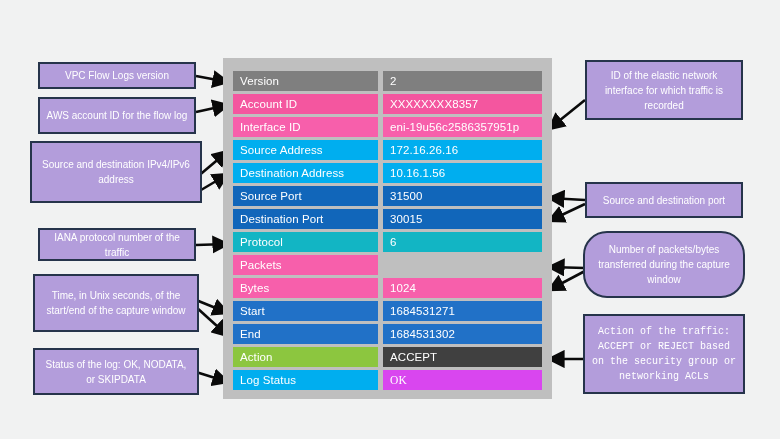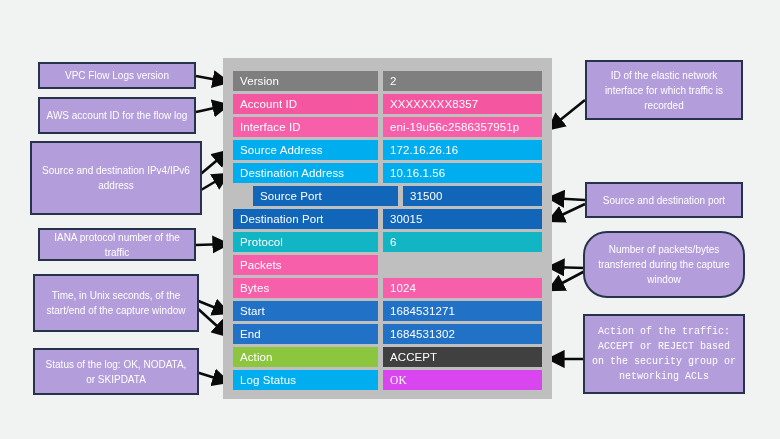--- a/index.html
+++ b/index.html
@@ -111,21 +111,21 @@
     </div>
     <div class="row">
       <div class="cell-key" style="background: rgb(0, 174, 239);">Source Address</div>
       <div class="cell-val" style="background: rgb(0, 174, 239);">172.16.26.16</div>
     </div>
     <div class="row">
       <div class="cell-key" style="background: rgb(0, 174, 239);">Destination Address</div>
       <div class="cell-val" style="background: rgb(0, 174, 239);">10.16.1.56</div>
     </div>
     <div class="row">
-      <div class="cell-key" style="background: rgb(17, 102, 186); margin-left: 20px;">Source Port</div>
+      <div class="cell-key" style="background: rgb(17, 102, 186);">Source Port</div>
       <div class="cell-val" style="background: rgb(17, 102, 186);">31500</div>
     </div>
     <div class="row">
       <div class="cell-key" style="background: rgb(17, 102, 186);">Destination Port</div>
       <div class="cell-val" style="background: rgb(17, 102, 186);">30015</div>
     </div>
     <div class="row">
       <div class="cell-key" style="background: rgb(18, 181, 196);">Protocol</div>
       <div class="cell-val" style="background: rgb(18, 181, 196);">6</div>
     </div>
@@ -151,21 +151,21 @@
     <div class="row">
       <div class="cell-key" style="background: rgb(0, 174, 239);">Log Status</div>
       <div class="cell-val" style="background: #d946ef; font-family: Liberation Serif, serif;">OK</div>
     </div>
   </div>
 
   <div class="callout" style="left:38px;top:62px;width:158px;height:27px;">VPC Flow Logs version</div>
 
   <div class="callout" style="left:38px;top:97px;width:158px;height:37px;">AWS account ID for the flow log</div>
 
-  <div class="callout" style="left:30px;top:141px;width:172px;height:74px;">Source and destination IPv4/IPv6 address</div>
+  <div class="callout" style="left:30px;top:141px;width:172px;height:62px;">Source and destination IPv4/IPv6 address</div>
 
   <div class="callout" style="left:38px;top:228px;width:158px;height:33px;">IANA protocol number of the traffic</div>
 
   <div class="callout" style="left:33px;top:274px;width:166px;height:58px;">Time, in Unix seconds, of the start/end of the capture window</div>
 
   <div class="callout" style="left:33px;top:348px;width:166px;height:47px;">Status of the log: OK, NODATA, or SKIPDATA</div>
 
   <div class="callout" style="left:585px;top:60px;width:158px;height:60px;">ID of the elastic network interface for which traffic is recorded</div>
 
   <div class="callout" style="left:585px;top:182px;width:158px;height:36px;">Source and destination port</div>

